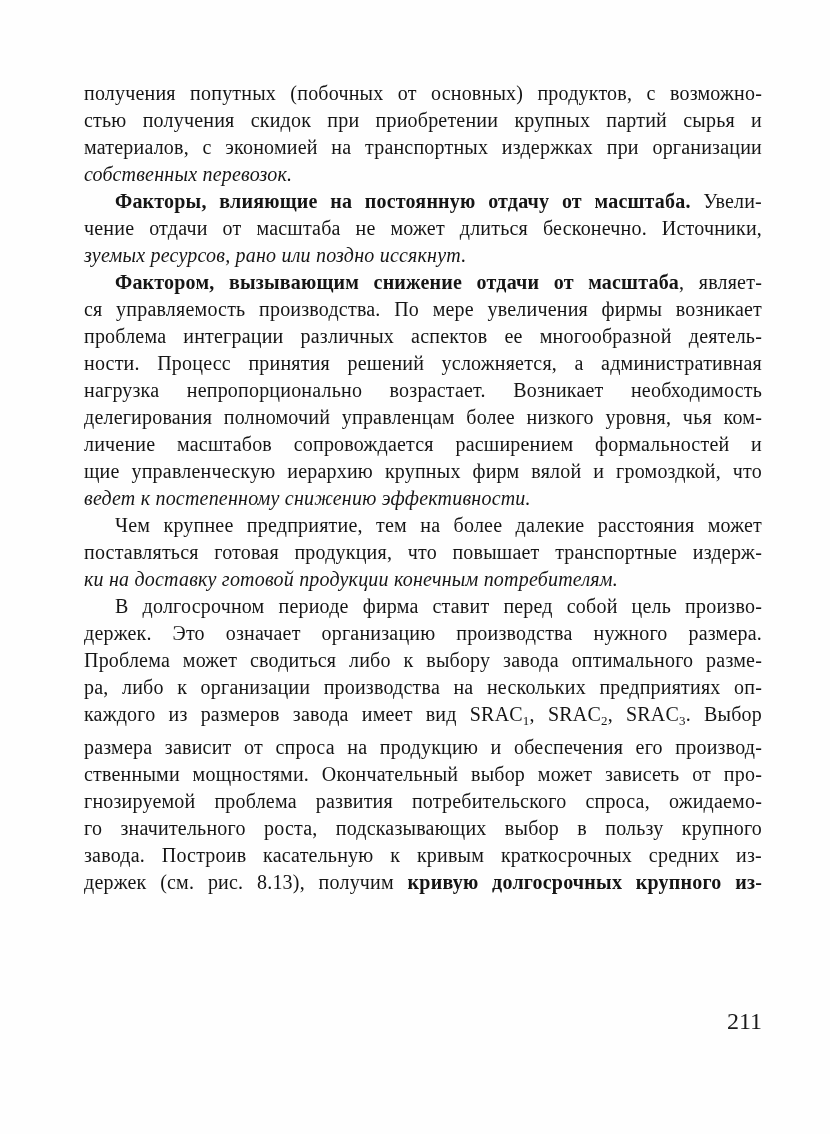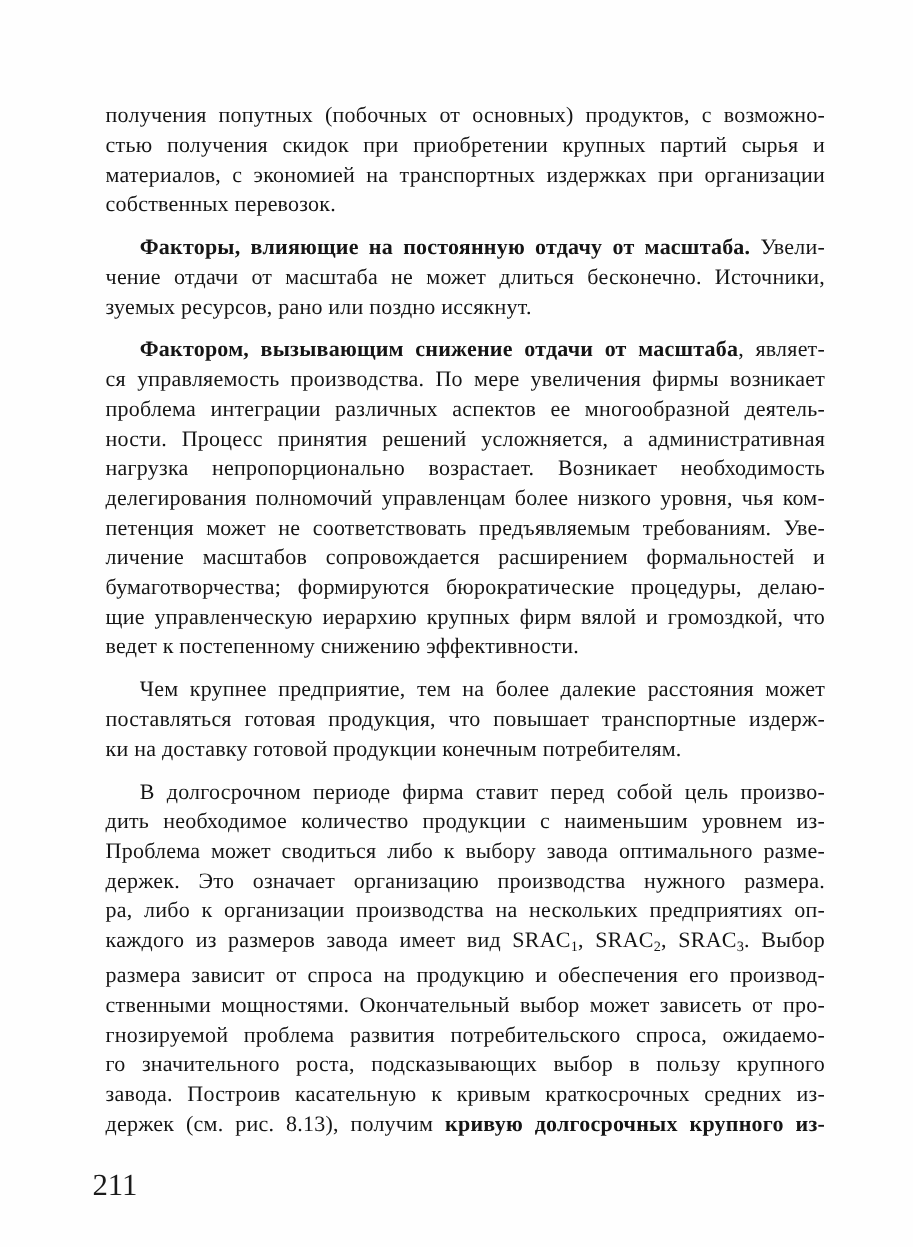--- a/index.html
+++ b/index.html
@@ -19,47 +19,48 @@
   .text-block {
     position: absolute;
     left: 84px;
     top: 80px;
     width: 678px;
     font-size: 20px;
     line-height: 27px;
     letter-spacing: 0.2px;
   }
   .paragraph {
-    margin: 12px;
+    margin: 0;
     padding: 0;
   }
   .line {
     text-align: justify;
     text-align-last: justify;
   }
   .line.end {
     text-align-last: left;
+    font-style: italic;
   }
   .line.first-indent {
     padding-left: 31px;
   }
   .seg-b {
     font-weight: bold;
   }
   .seg-sub {
     font-size: 13px;
     vertical-align: -0.28em;
   }
   .page-number {
     position: absolute;
     left: 84px;
     width: 678px;
-    top: 1062px;
-    text-align: left;
-    font-size: 28px;
+    top: 1008px;
+    text-align: right;
+    font-size: 24px;
     color: #1b1b1b;
   }
 </style>
 </head>
 <body>
 
 <div class="page">
   <div class="text-block">
       <div class="paragraph">
         <div class="line"><span class="">получения попутных (побочных от основных) продуктов, с возможно-</span></div>
@@ -72,36 +73,33 @@
         <div class="line"><span class="">чение отдачи от масштаба не может длиться бесконечно. Источники,</span></div>
         <div class="line end"><span class="">зуемых ресурсов, рано или поздно иссякнут.</span></div>
       </div>
       <div class="paragraph">
         <div class="line first-indent"><span class="seg-b ">Фактором, вызывающим снижение отдачи от масштаба</span><span class="">, являет-</span></div>
         <div class="line"><span class="">ся управляемость производства. По мере увеличения фирмы возникает</span></div>
         <div class="line"><span class="">проблема интеграции различных аспектов ее многообразной деятель-</span></div>
         <div class="line"><span class="">ности. Процесс принятия решений усложняется, а административная</span></div>
         <div class="line"><span class="">нагрузка непропорционально возрастает. Возникает необходимость</span></div>
         <div class="line"><span class="">делегирования полномочий управленцам более низкого уровня, чья ком-</span></div>
-        <div class="line"><span class="">петенция может не соответствовать предъявляемым требованиям. Уве-</span></div>
         <div class="line"><span class="">личение масштабов сопровождается расширением формальностей и</span></div>
-        <div class="line"><span class="">бумаготворчества; формируются бюрократические процедуры, делаю-</span></div>
         <div class="line"><span class="">щие управленческую иерархию крупных фирм вялой и громоздкой, что</span></div>
         <div class="line end"><span class="">ведет к постепенному снижению эффективности.</span></div>
       </div>
       <div class="paragraph">
         <div class="line first-indent"><span class="">Чем крупнее предприятие, тем на более далекие расстояния может</span></div>
         <div class="line"><span class="">поставляться готовая продукция, что повышает транспортные издерж-</span></div>
         <div class="line end"><span class="">ки на доставку готовой продукции конечным потребителям.</span></div>
       </div>
       <div class="paragraph">
         <div class="line first-indent"><span class="">В долгосрочном периоде фирма ставит перед собой цель произво-</span></div>
-        <div class="line"><span class="">дить необходимое количество продукции с наименьшим уровнем из-</span></div>
+        <div class="line"><span class="">держек. Это означает организацию производства нужного размера.</span></div>
         <div class="line"><span class="">Проблема может сводиться либо к выбору завода оптимального разме-</span></div>
-        <div class="line"><span class="">держек. Это означает организацию производства нужного размера.</span></div>
         <div class="line"><span class="">ра, либо к организации производства на нескольких предприятиях оп-</span></div>
         <div class="line"><span class="">каждого из размеров завода имеет вид SRAC</span><span class="seg-sub">1</span><span class="">, SRAC</span><span class="seg-sub">2</span><span class="">, SRAC</span><span class="seg-sub">3</span><span class="">. Выбор</span></div>
         <div class="line"><span class="">размера зависит от спроса на продукцию и обеспечения его производ-</span></div>
         <div class="line"><span class="">ственными мощностями. Окончательный выбор может зависеть от про-</span></div>
         <div class="line"><span class="">гнозируемой проблема развития потребительского спроса, ожидаемо-</span></div>
         <div class="line"><span class="">го значительного роста, подсказывающих выбор в пользу крупного</span></div>
         <div class="line"><span class="">завода. Построив касательную к кривым краткосрочных средних из-</span></div>
         <div class="line"><span class="">держек (см. рис. 8.13), получим </span><span class="seg-b ">кривую долгосрочных крупного из-</span></div>
       </div>
     </div>

